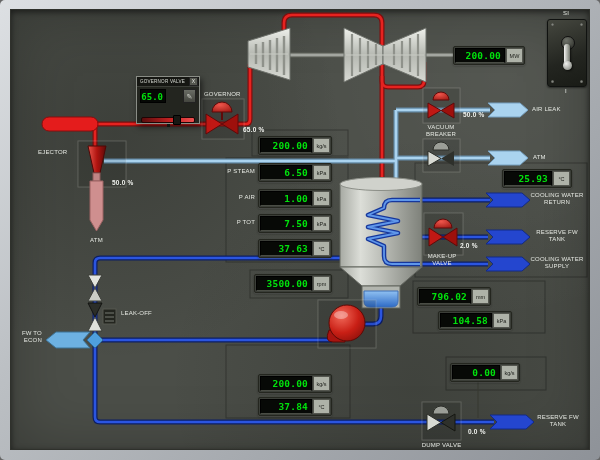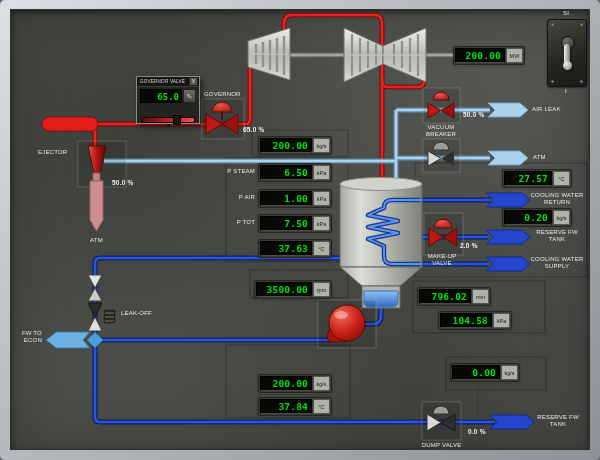--- a/index.html
+++ b/index.html
@@ -41,21 +41,21 @@
   .ctr{text-align:center}.rgt{text-align:right}
   
   .popup{position:absolute;left:136px;top:76px;width:62px;height:46px;
          background:#23251f;border:1px solid #8a8d86;box-shadow:2px 3px 6px rgba(0,0,0,.55);
          z-index:9;}
   .pp-title{display:flex;align-items:center;height:9px;background:#15161二;background:#151612;
          border-bottom:1px solid #3c3e38;padding:0 1px 0 3px;}
   .pp-title span{color:#d9dcd5;font-size:4.6px;letter-spacing:.2px;flex:1;}
   .pp-x{width:7px;height:7px;background:#565850;color:#e8eae4;font-size:5px;line-height:7px;
          text-align:center;border:1px solid #222;cursor:pointer;}
-  .pp-row{display:flex;margin:2px 3px 12px 3px;height:14px;}
+  .pp-row{display:flex;margin:2px 3px 12px 3px;height:14px;gap:16px;}
   .pp-val{flex:1;background:#060805;border:1px solid #000;color:#00e10c;
          font:bold 9px "DejaVu Sans Mono",monospace;text-align:right;padding:2px 2px 0 0;}
   .pp-edit{width:11px;margin-left:1px;background:linear-gradient(#6a6d65,#44463f);
          border:1px solid #222;color:#d5d8d0;font-size:7px;text-align:center;line-height:13px;cursor:pointer;}
   .pp-slider{position:relative;margin:4px 4px 0 4px;height:8px;cursor:pointer;}
   .pp-track{position:absolute;left:0;right:0;top:2px;height:4px;border-radius:2px;
          background:linear-gradient(90deg,#5a0d0d,#c42222 55%,#ef5050);border:1px solid #1d0505;}
   .pp-thumb{position:absolute;left:60%;top:0;width:6px;height:8px;background:#17181четыре;background:#171814;
          border:1px solid #000;border-radius:1px;}
   .pp-tick{position:absolute;left:49%;top:9px;width:3px;height:3px;background:#14151一;background:#141511;}
@@ -292,36 +292,32 @@
   </div>
   <div class="disp" style="left:258px;top:214px;width:70px">
     <div class="dv">7.50</div>
     <div class="du">kPa</div>
   </div>
   <div class="disp" style="left:258px;top:239px;width:70px">
     <div class="dv">37.63</div>
     <div class="du">°C</div>
   </div>
   <div class="disp" style="left:502px;top:169px;width:66px">
-    <div class="dv">27.57</div>
+    <div class="dv">25.93</div>
     <div class="du">°C</div>
-  </div>
-  <div class="disp" style="left:502px;top:208px;width:66px">
-    <div class="dv">0.20</div>
-    <div class="du">kg/s</div>
   </div>
   <div class="disp" style="left:417px;top:287px;width:70px">
     <div class="dv">796.02</div>
     <div class="du">mm</div>
   </div>
   <div class="disp" style="left:438px;top:311px;width:70px">
     <div class="dv">104.58</div>
     <div class="du">kPa</div>
   </div>
-  <div class="disp" style="left:254px;top:280px;width:74px">
+  <div class="disp" style="left:254px;top:274px;width:74px">
     <div class="dv">3500.00</div>
     <div class="du">rpm</div>
   </div>
   <div class="disp" style="left:258px;top:374px;width:70px">
     <div class="dv">200.00</div>
     <div class="du">kg/s</div>
   </div>
   <div class="disp" style="left:258px;top:397px;width:70px">
     <div class="dv">37.84</div>
     <div class="du">°C</div>

